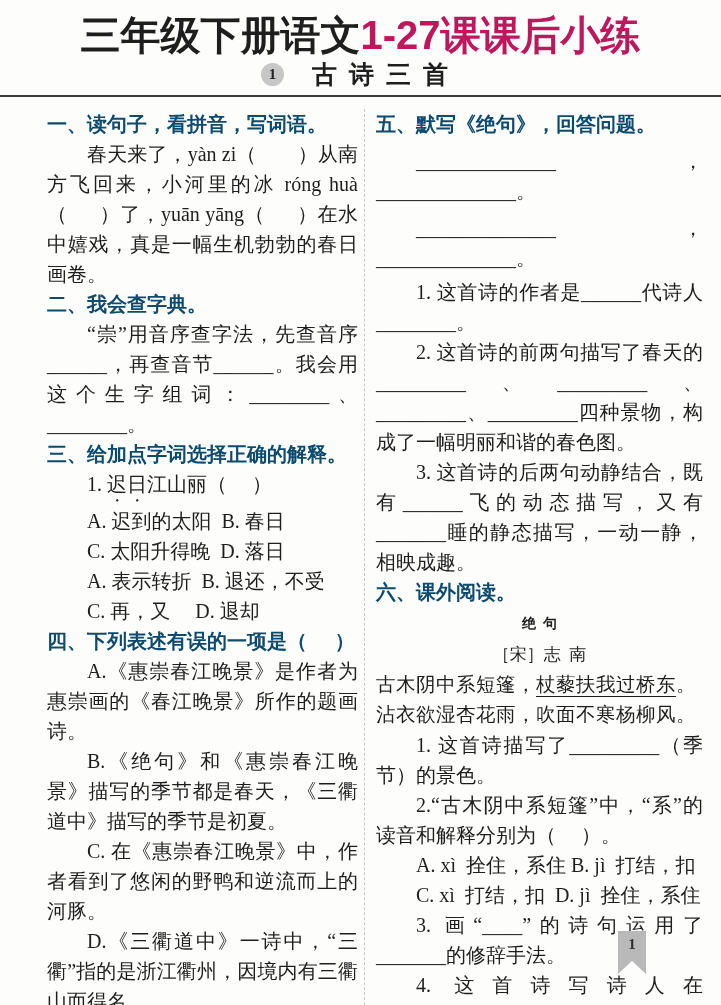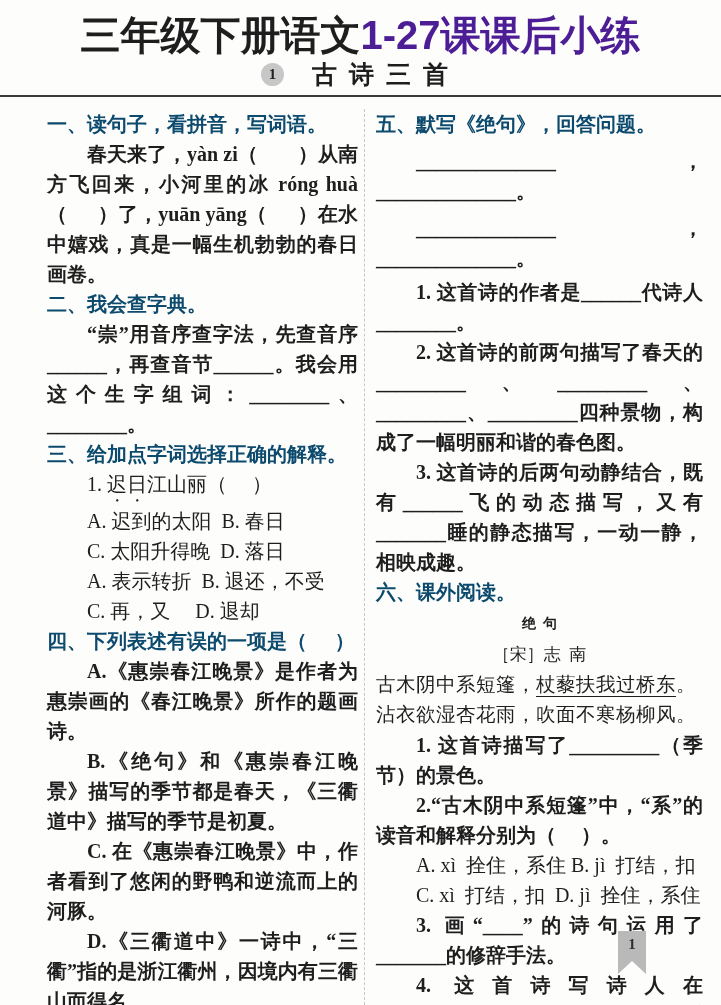--- a/index.html
+++ b/index.html
@@ -15,21 +15,21 @@
   .page-title{
     margin-top:13px;
     text-align:center;
     font-family:"Liberation Sans","DejaVu Sans",sans-serif;
     font-weight:700;
     font-size:40px;
     line-height:44px;
     letter-spacing:0px;
     white-space:nowrap;
   }
-  .title-red{color:#4c1d95;}
+  .title-red{color:#be185d;}
   .lesson-row{
     display:flex;justify-content:center;align-items:center;
     gap:16px;margin-top:3px;height:28px;
   }
   .lesson-badge{
     width:23px;height:23px;border-radius:50%;
     background:#c7c7c7;color:#222;
     font-family:"Liberation Serif",serif;
     font-size:15px;font-weight:700;
     display:flex;align-items:center;justify-content:center;
@@ -57,21 +57,21 @@
     border-left:1px dashed #c6c6c6;
     margin-left:6px;
   }
   .col-right{flex:1;padding-left:11px;}
   
   p{margin:0;font-size:20px;line-height:30px;text-align:justify;}
   .head{
     font-family:"Liberation Sans","DejaVu Sans",sans-serif;
     font-weight:700;color:#0c4a6e;
   }
-  .indent{text-indent:2em;font-weight:bold;}
+  .indent{text-indent:2em;}
   .item{padding-left:2em;text-indent:0;}
   .center{text-align:center;}
   .poem-title{font-weight:700;font-size:14px;margin-top:2px;}
   .poem-author{font-size:17px;margin-top:1px;}
   .poem-line{font-size:19.5px;letter-spacing:.5px;}
   .blank-row{margin-top:7px;letter-spacing:0;}
   .dot-under{
     -webkit-text-emphasis:filled dot;
     -webkit-text-emphasis-position:under left;
     text-emphasis:filled dot;

